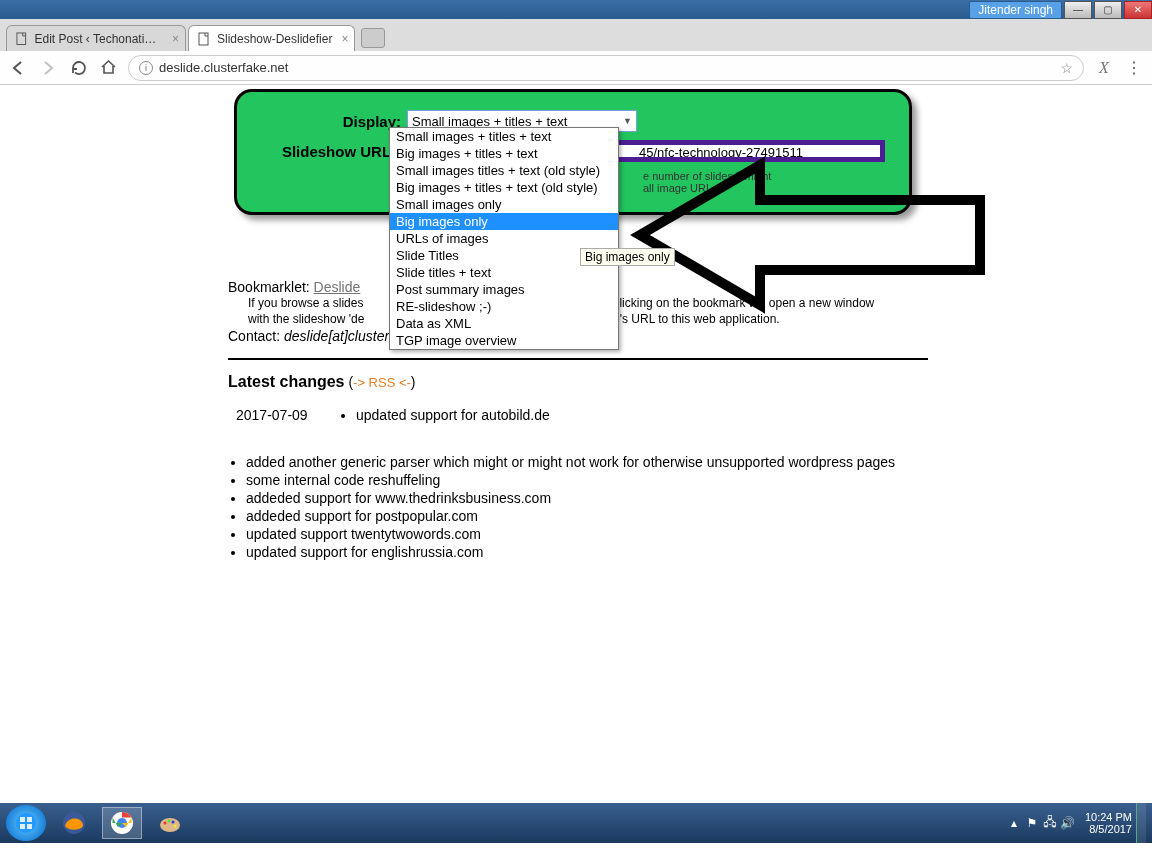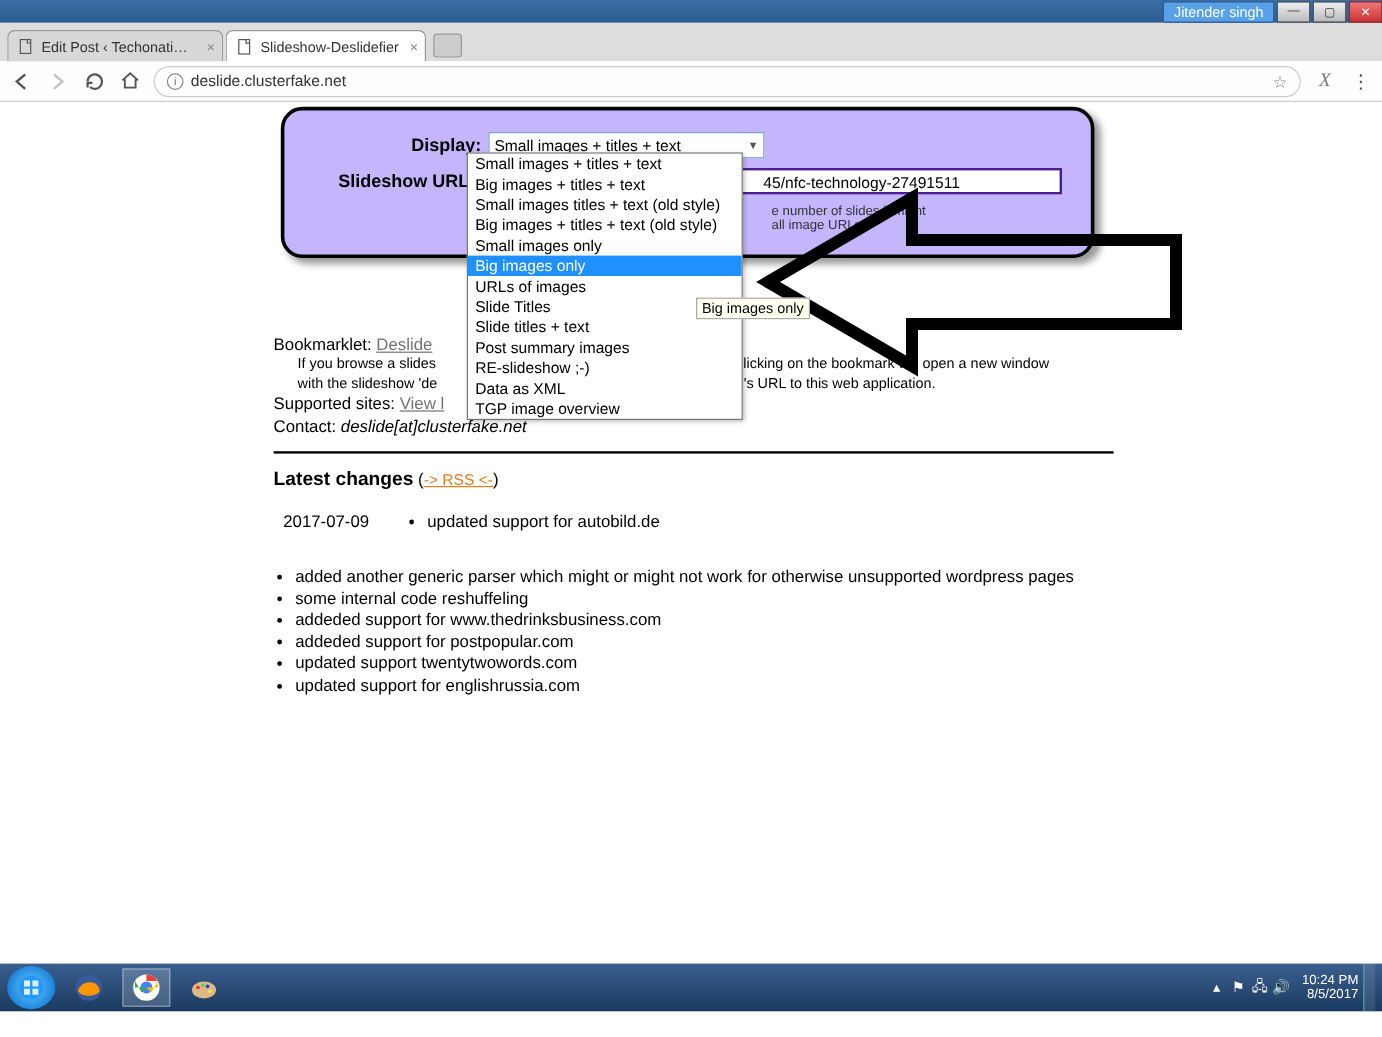--- a/index.html
+++ b/index.html
@@ -14,38 +14,38 @@
   .tab .close { position:absolute; right:6px; font-size:12px; color:#888;}
   .tab.inactive { background:#d8d8d8; }
   .tab.active { background:#fff; }
   .newtab { width:24px; height:20px; background:#ccc; border:1px solid #999; border-radius:3px; margin-left:4px; margin-bottom:3px;}
   .navbar { height:34px; border-bottom:1px solid #ccc; display:flex; align-items:center; padding:0 8px; gap:10px; background:#fefefe;}
   .navbar .icon-btn { width:20px; height:20px; display:flex; align-items:center; justify-content:center; color:#555; font-size:16px;}
   .omnibox { flex:1; height:26px; border:1px solid #ccc; border-radius:14px; display:flex; align-items:center; padding:0 10px; font-size:13px; color:#333;}
   .omnibox .info { width:14px; height:14px; border:1px solid #888; border-radius:50%; display:flex; align-items:center; justify-content:center; font-size:9px; margin-right:6px; color:#666;}
   .omnibox .star { margin-left:auto; color:#888; font-size:14px;}
   .page { position:relative; height:758px; }
-  .form-box { position:absolute; left:234px; top:4px; width:678px; border:3px solid #000; border-radius:18px; background:#c4b5fd; padding:18px 24px 18px 24px; box-shadow:5px 5px 6px rgba(0,0,0,0.4);}
+  .form-box { position:absolute; left:234px; top:4px; width:678px; border:3px solid #000; border-radius:18px; background:#22c55e; padding:18px 24px 18px 24px; box-shadow:5px 5px 6px rgba(0,0,0,0.4);}
   .form-row { display:flex; align-items:center; margin-bottom:8px;}
   .form-label { width:146px; text-align:right; font-weight:bold; font-size:15px; padding-right:6px;}
   .select-box { width:230px; height:22px; border:1px solid #7a9ed8; background:#fff; font-size:13px; padding:0 4px; display:flex; align-items:center; justify-content:space-between; position:relative;}
   .select-box .arrow { font-size:9px; color:#555;}
   .dropdown { position:absolute; left:389px; top:42px; width:230px; border:1px solid #777; background:#fff; z-index:10; box-shadow:2px 2px 4px rgba(0,0,0,0.3);}
   .dropdown .opt { padding:1px 6px; font-size:13px; color:#000;}
   .dropdown .opt.highlight { background:#1e90ff; color:#fff;}
   .tooltip { position:absolute; left:580px; top:163px; background:#fffff0; border:1px solid #aaa; padding:1px 4px; font-size:12px; z-index:11;}
-  .url-input { width:500px; height:22px; border:2px solid #4c1d95; background:#fff; font-size:13px; padding:0 4px; display:flex; align-items:flex-end; overflow:hidden; white-space:nowrap;}
+  .url-input { width:500px; height:22px; border:5px solid #4c1d95; background:#fff; font-size:13px; padding:0 4px; display:flex; align-items:flex-start; overflow:hidden; white-space:nowrap;}
   .hint { font-size:11px; color:#333; }
   .content { position:absolute; left:228px; top:193px; width:700px; font-size:14px; line-height:1.3;}
   .link { color:#737373; text-decoration:underline;}
   .small { font-size:12px; }
   .ital { font-style:italic;}
   hr.sep { border:none; border-top:2px solid #000; margin:12px 0;}
   .changes-head { font-weight:bold; font-size:16px;}
-  .rss { color:#e67e22; text-decoration:underline; font-size:13px;}
+  .rss { color:#e67e22; font-size:13px;}
   .changelog { display:flex; margin-top:14px;}
   .changelog .date { width:110px; font-size:14px; padding-left:8px;}
   .changelog ul { margin:0; padding-left:18px;}
   .arrow-annot { position:absolute; left:620px; top:60px; z-index:5;}
   .taskbar { position:absolute; left:0; bottom:0; width:100%; height:40px; background:linear-gradient(#3a5f8f,#1a3a5f); display:flex; align-items:center; padding:0 6px;}
   .taskbar .start { width:40px; height:36px; border-radius:50%; background:radial-gradient(circle,#6cf,#06c); display:flex; align-items:center; justify-content:center;}
   .taskbar .task-ico { width:40px; height:32px; margin-left:8px; display:flex; align-items:center; justify-content:center;}
   .taskbar .tray { margin-left:auto; display:flex; align-items:center; color:#fff; font-size:11px;}
   .taskbar .tray .ico { width:18px; text-align:center; font-size:12px;}
   .taskbar .clock { text-align:right; line-height:1.1; margin-left:8px; margin-right:4px;}
@@ -175,24 +175,20 @@
       <span>If you browse a slides</span>
       <span style="display:inline-block;width:230px;"></span>
       <span>d, clicking on the bookmark will open a new window</span>
     </div>
     <div class="small" style="padding-left:20px;">
       <span>with the slideshow 'de</span>
       <span style="display:inline-block;width:230px;"></span>
       <span>site's URL to this web application.</span>
     </div>
     <div>
-      <span>Supported sites: </span>
-      <a class="link">View l</a>
-    </div>
-    <div>
       <span>Contact: </span>
       <span class="ital">deslide[at]clusterfake.net</span>
     </div>
     <hr class="sep">
     <div>
       <span class="changes-head">Latest changes</span>
       <span> (</span><a class="rss">-&gt; RSS &lt;-</a><span>)</span>
     </div>
 
     <div class="changelog">

